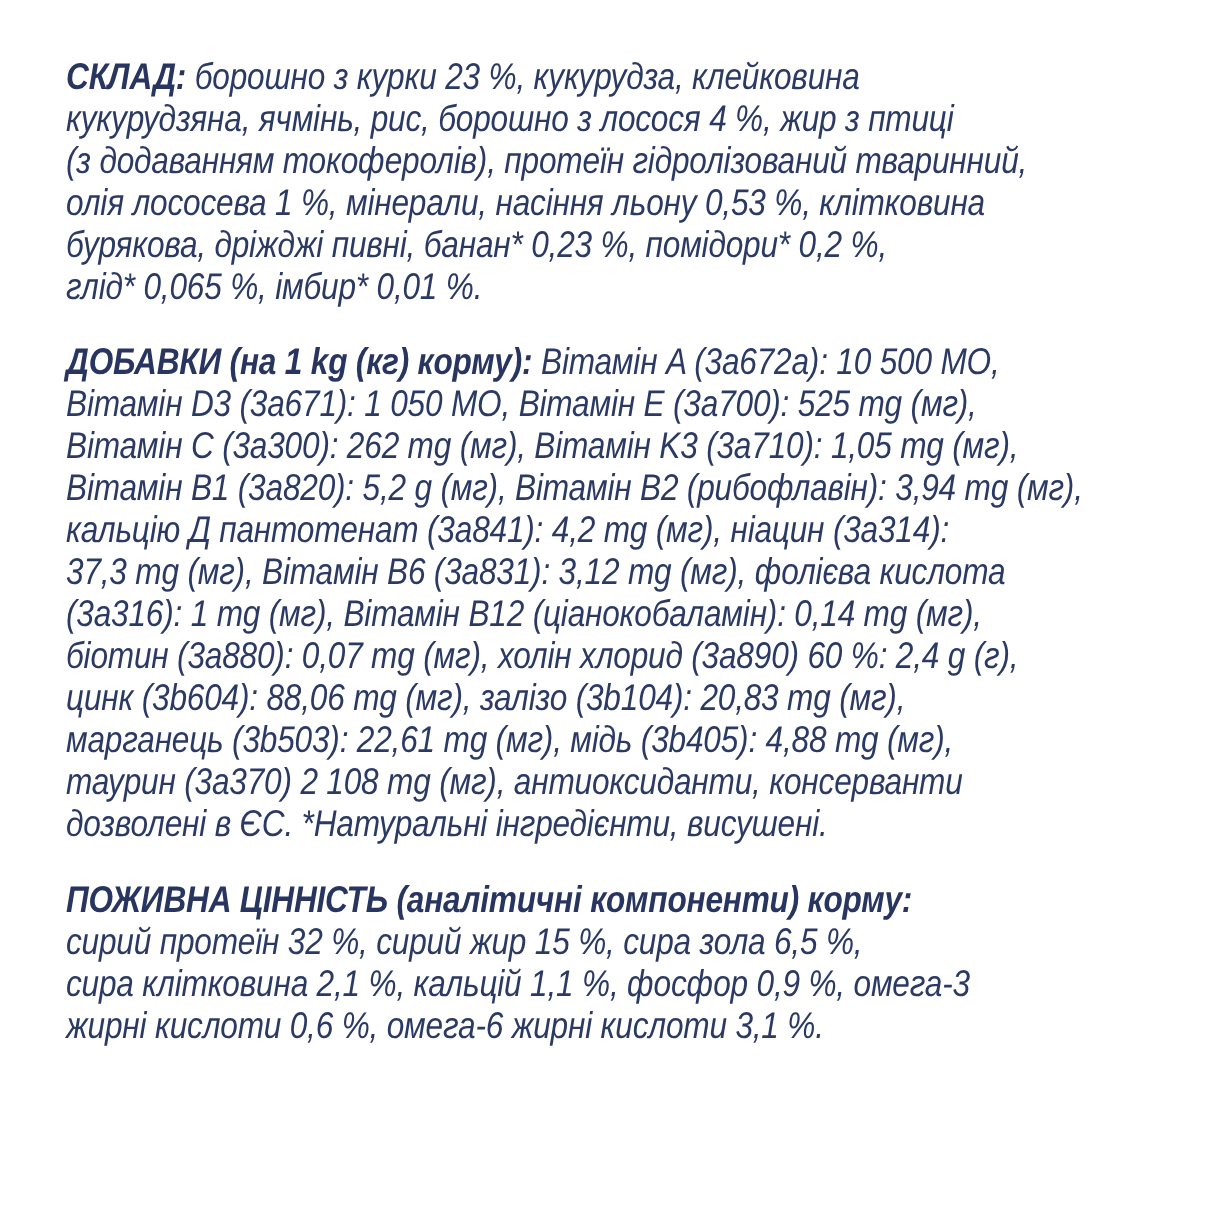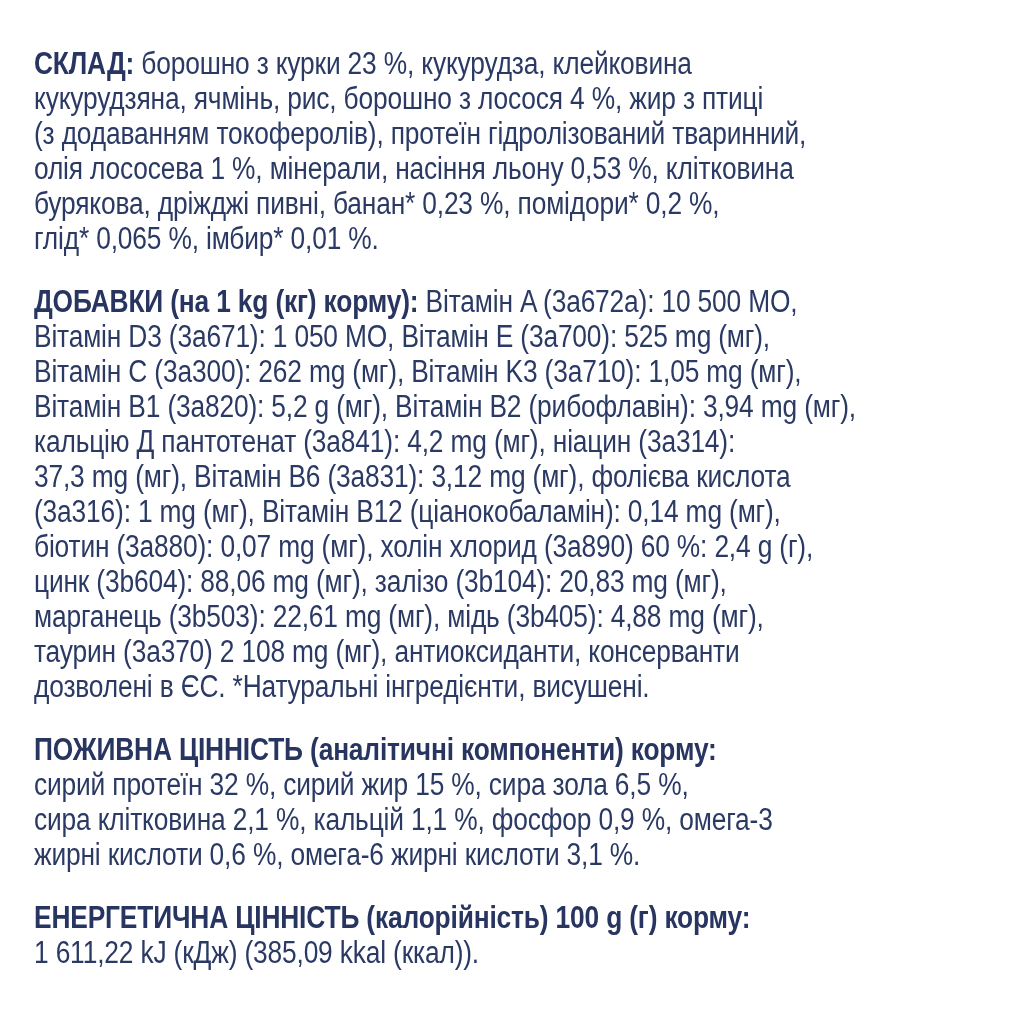--- a/index.html
+++ b/index.html
@@ -8,21 +8,22 @@
     background: #ffffff;
   }
   body {
     width: 1024px;
     height: 1024px;
     font-family: "Liberation Sans", sans-serif;
     color: #2b3a64;
     overflow: hidden;
   }
   .label {
-    padding: 46px 30px 0 34px;
+    padding: 46px 30px 0 55px;
+    font-style: italic;
   }
   .section {
     margin: 0 0 28px 0;
   }
   .line {
     font-size: 31px;
     line-height: 35px;
     white-space: nowrap;
     letter-spacing: -0.2px;
     transform: scaleX(0.85);
@@ -62,18 +63,14 @@
     <div class="line"><span>дозволені в ЄС. *Натуральні інгредієнти, висушені.</span></div>
   </div>
 
   <div class="section">
     <div class="line"><span class="b">ПОЖИВНА ЦІННІСТЬ (аналітичні компоненти) корму:</span><span></span></div>
     <div class="line"><span>сирий протеїн 32 %, сирий жир 15 %, сира зола 6,5 %,</span></div>
     <div class="line"><span>сира клітковина 2,1 %, кальцій 1,1 %, фосфор 0,9 %, омега-3</span></div>
     <div class="line"><span>жирні кислоти 0,6 %, омега-6 жирні кислоти 3,1 %.</span></div>
   </div>
 
-  <div class="section">
-    <div class="line"><span class="b">ЕНЕРГЕТИЧНА ЦІННІСТЬ (калорійність) 100 g (г) корму:</span><span></span></div>
-    <div class="line"><span>1 611,22 kJ (кДж) (385,09 kkal (ккал)).</span></div>
-  </div>
 
 </div>
 
 </body></html>

